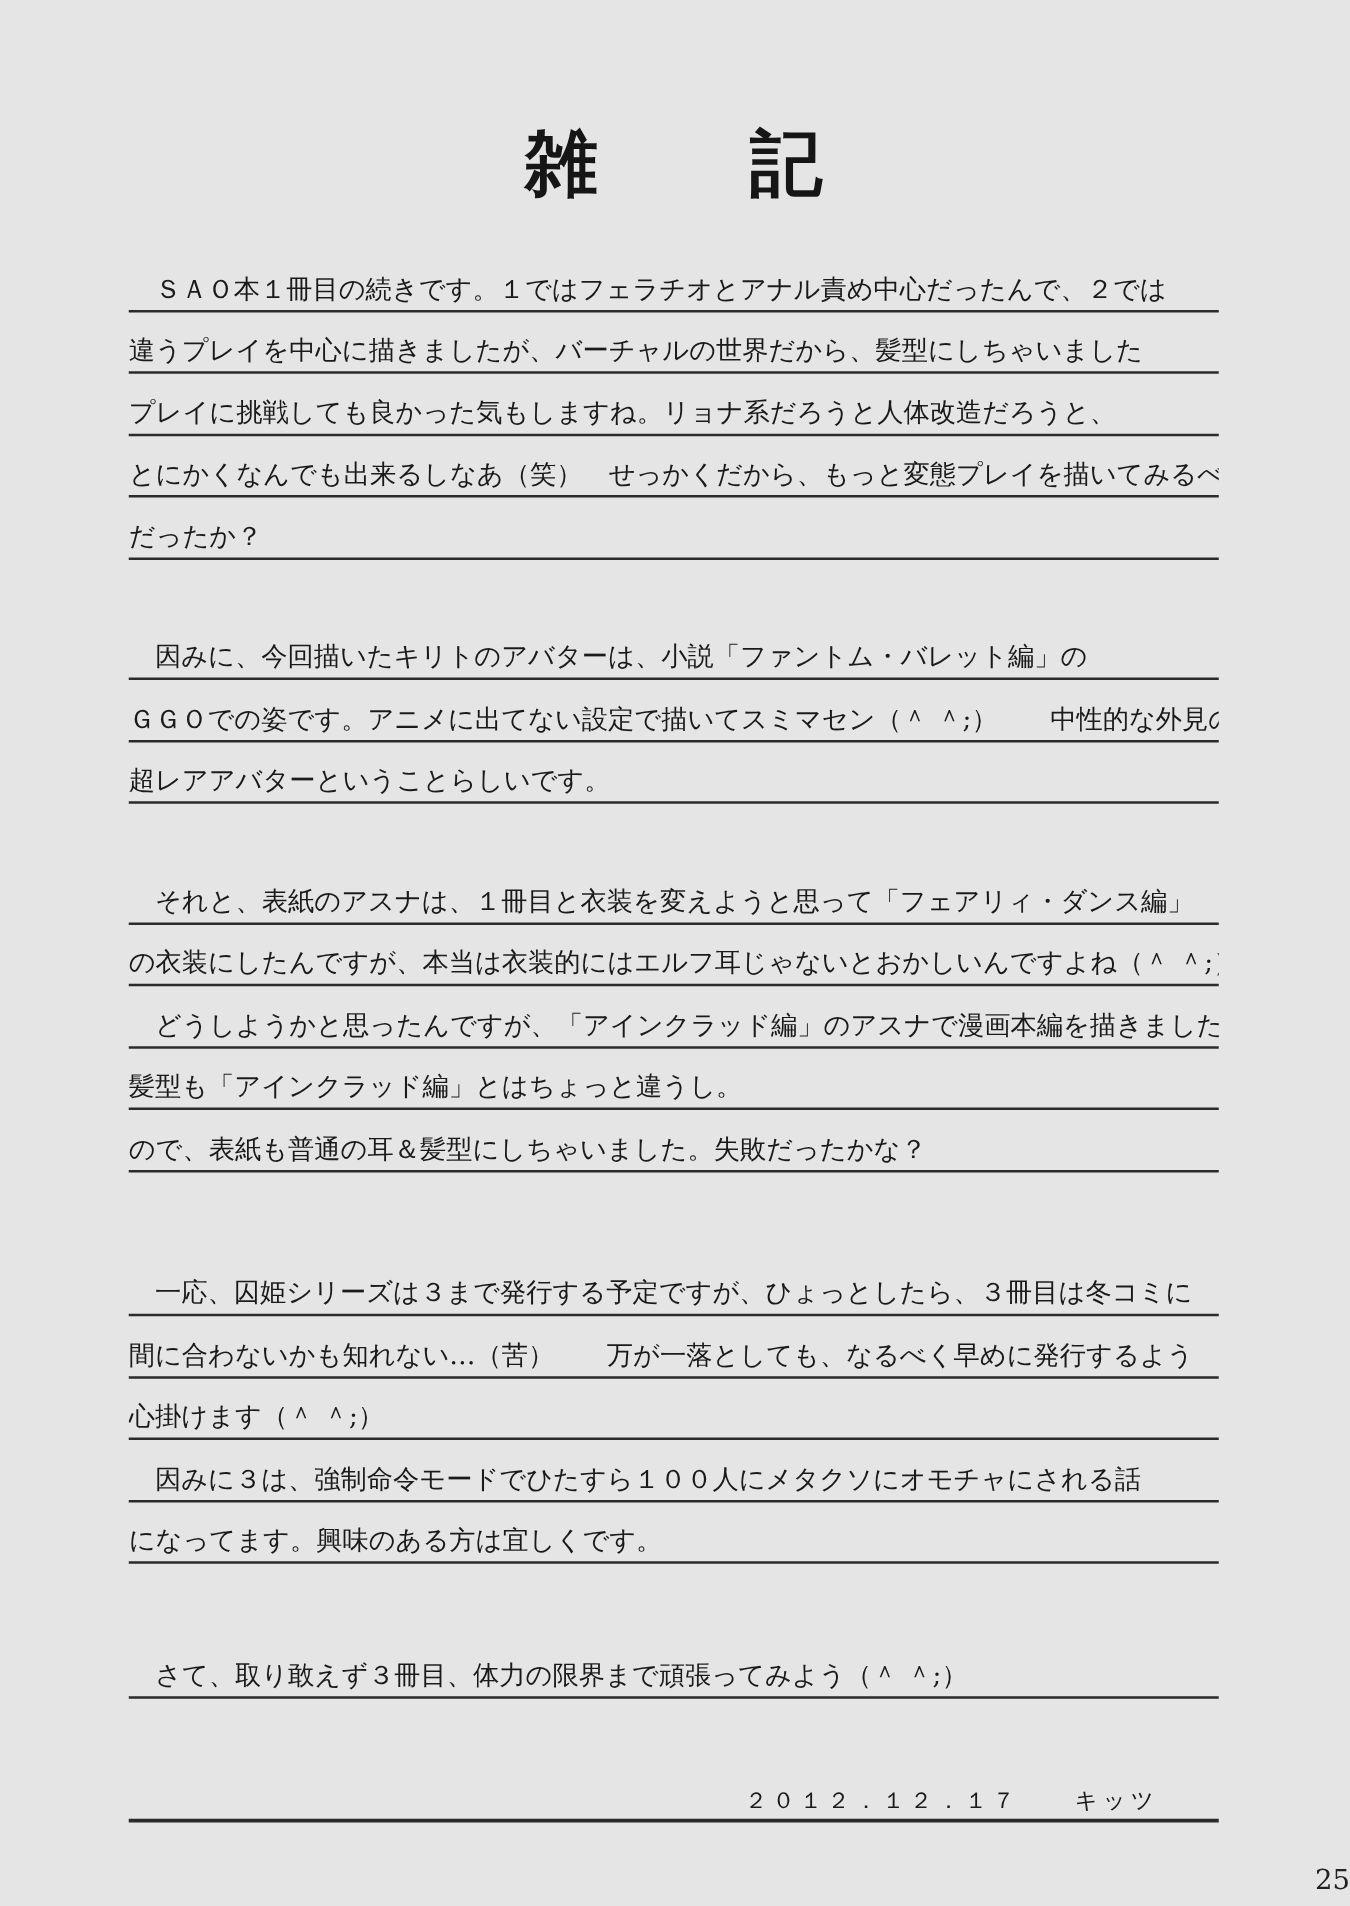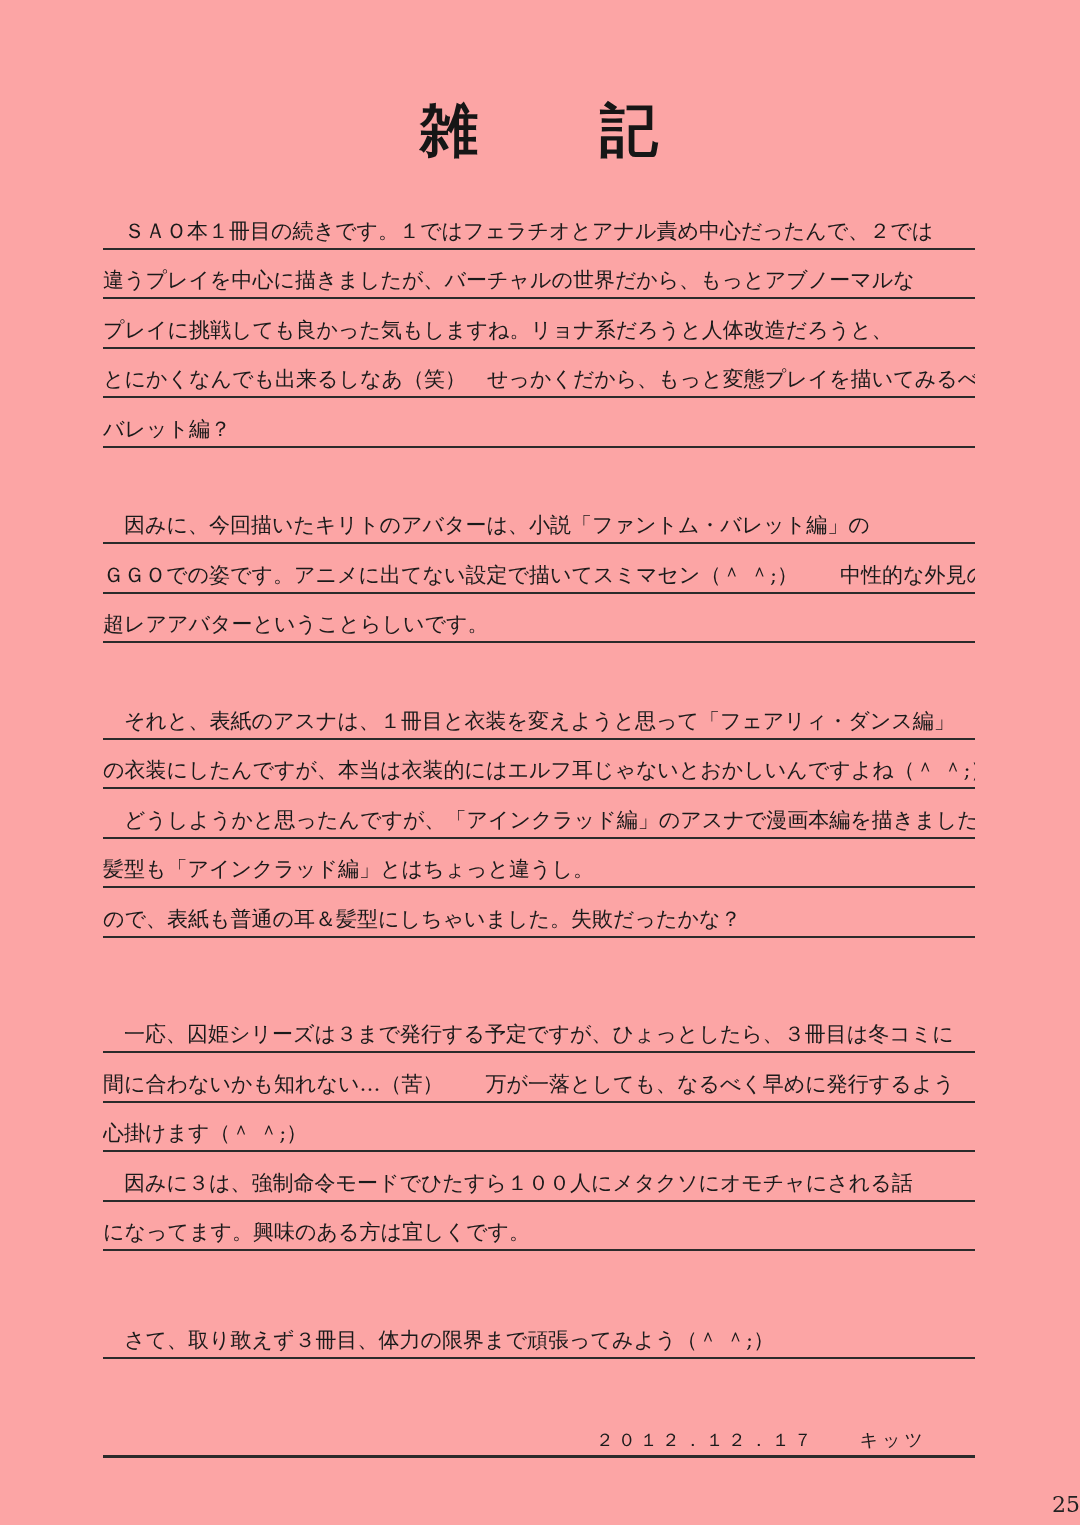--- a/index.html
+++ b/index.html
@@ -4,21 +4,21 @@
 <style>
   html, body {
     margin: 0;
     padding: 0;
     background: #ffffff;
   }
   .page {
     position: relative;
     width: 1080px;
     height: 1525px;
-    background: #fca5a5;
+    background: #e5e5e5;
     color: #1a1a1a;
     font-family: "DejaVu Serif", "Liberation Serif", serif;
     overflow: hidden;
   }
   .title {
     padding-top: 85px;
     height: 90px;
     text-align: center;
     font-size: 58px;
     font-weight: 600;
@@ -75,24 +75,24 @@
 <body>
 
 <div class="page">
 
   <div class="title">雑　　記</div>
 
   <div class="content">
 
     <div class="para para-1">
       <div class="line">　ＳＡＯ本１冊目の続きです。１ではフェラチオとアナル責め中心だったんで、２では</div>
-      <div class="line">違うプレイを中心に描きましたが、バーチャルの世界だから、もっとアブノーマルな</div>
+      <div class="line">違うプレイを中心に描きましたが、バーチャルの世界だから、髪型にしちゃいました</div>
       <div class="line">プレイに挑戦しても良かった気もしますね。リョナ系だろうと人体改造だろうと、</div>
       <div class="line">とにかくなんでも出来るしなあ（笑）　せっかくだから、もっと変態プレイを描いてみるべき</div>
-      <div class="line">バレット編？</div>
+      <div class="line">だったか？</div>
     </div>
 
     <div class="para para-2">
       <div class="line">　因みに、今回描いたキリトのアバターは、小説「ファントム・バレット編」の</div>
       <div class="line">ＧＧＯでの姿です。アニメに出てない設定で描いてスミマセン（＾ ＾;）　　中性的な外見の</div>
       <div class="line">超レアアバターということらしいです。</div>
     </div>
 
     <div class="para para-3">
       <div class="line">　それと、表紙のアスナは、１冊目と衣装を変えようと思って「フェアリィ・ダンス編」</div>

